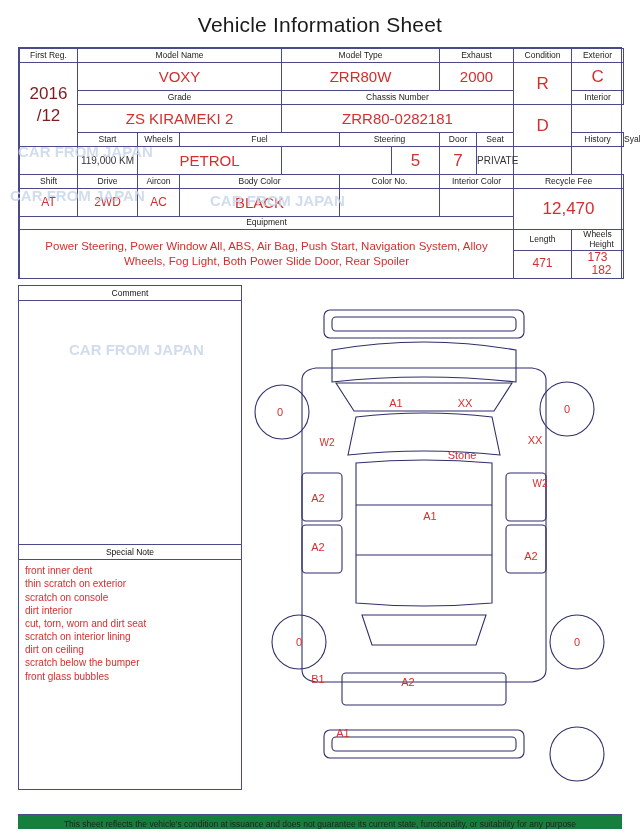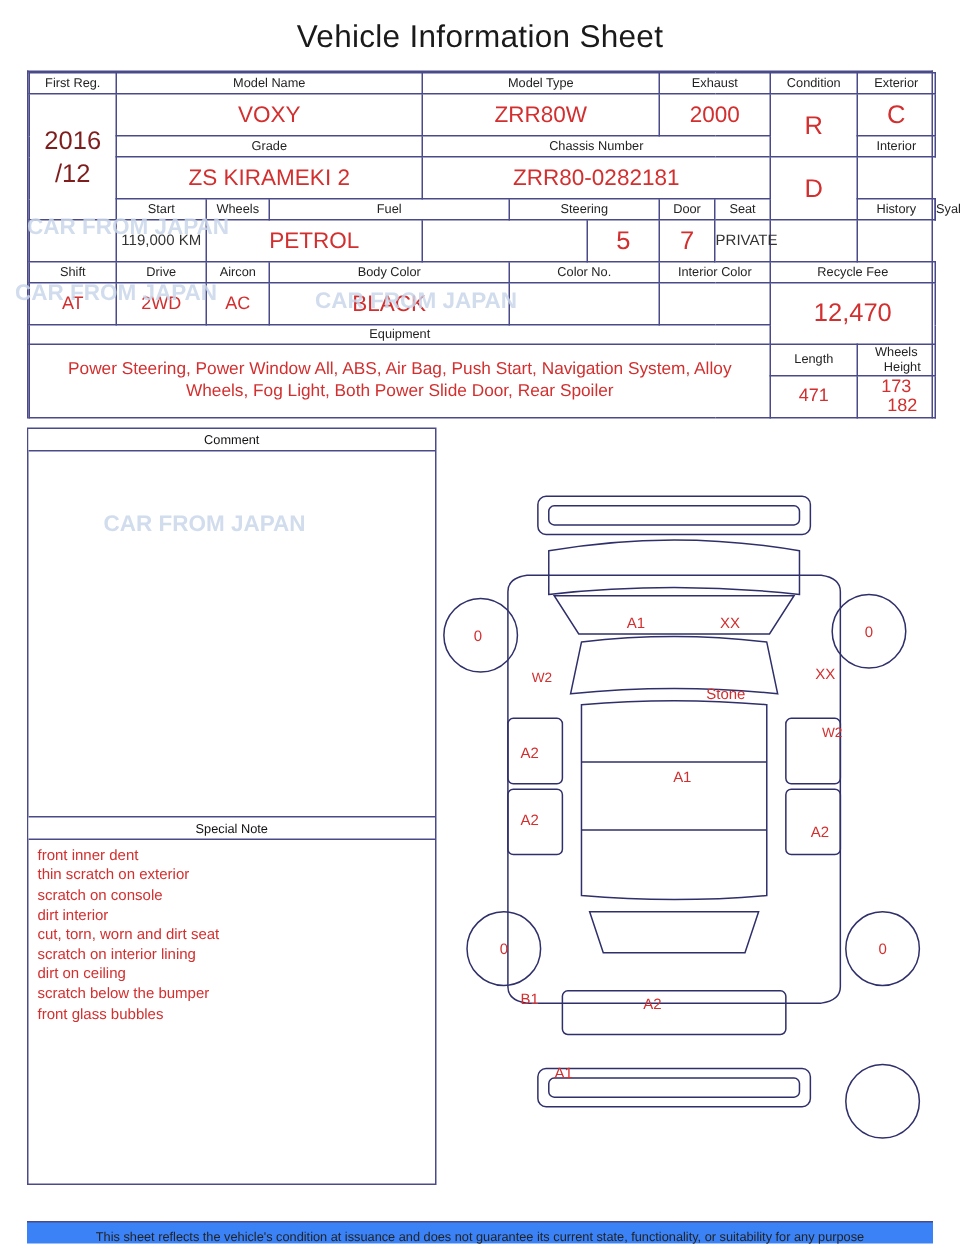--- a/index.html
+++ b/index.html
@@ -92,21 +92,21 @@
   }
 
   
   .lower {
     margin: 6px 18px 0 18px;
     display: flex;
     height: 505px;
     box-sizing: border-box;
   }
   .left-col {
-    width: 273px;
+    width: 224px;
     display: flex;
     flex-direction: column;
     border: 1px solid #4a4a8a;
     box-sizing: border-box;
   }
   .comment-head, .note-head {
     border-bottom: 1px solid #4a4a8a;
     font-size: 8.5px;
     text-align: center;
     padding: 2px 0 2px 0;
@@ -144,21 +144,21 @@
   .footer {
     position: absolute;
     left: 18px;
     right: 18px;
     bottom: 6px;
     font-size: 8.5px;
     color: #222;
     text-align: center;
     border-top: 1px solid #4a4a8a;
     padding-top: 4px;
-    background: #3b82f6;
+    background: #15803d;
   }
   .diagram {
     width: 100%;
     height: 100%;
     display: block;
   }
   .dg-label {
     fill: #d32f2f;
     font-family: "Liberation Sans", sans-serif;
     font-size: 11px;

